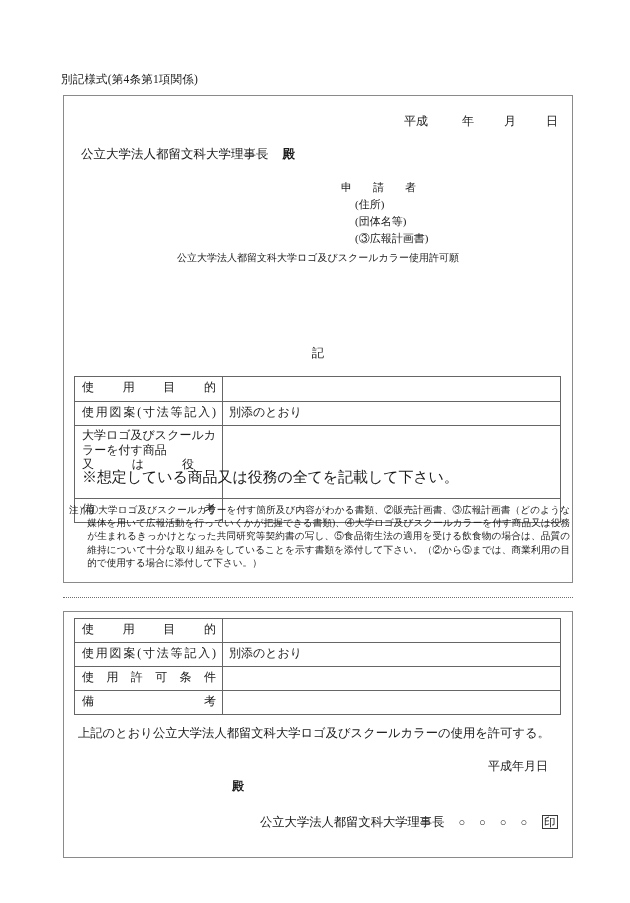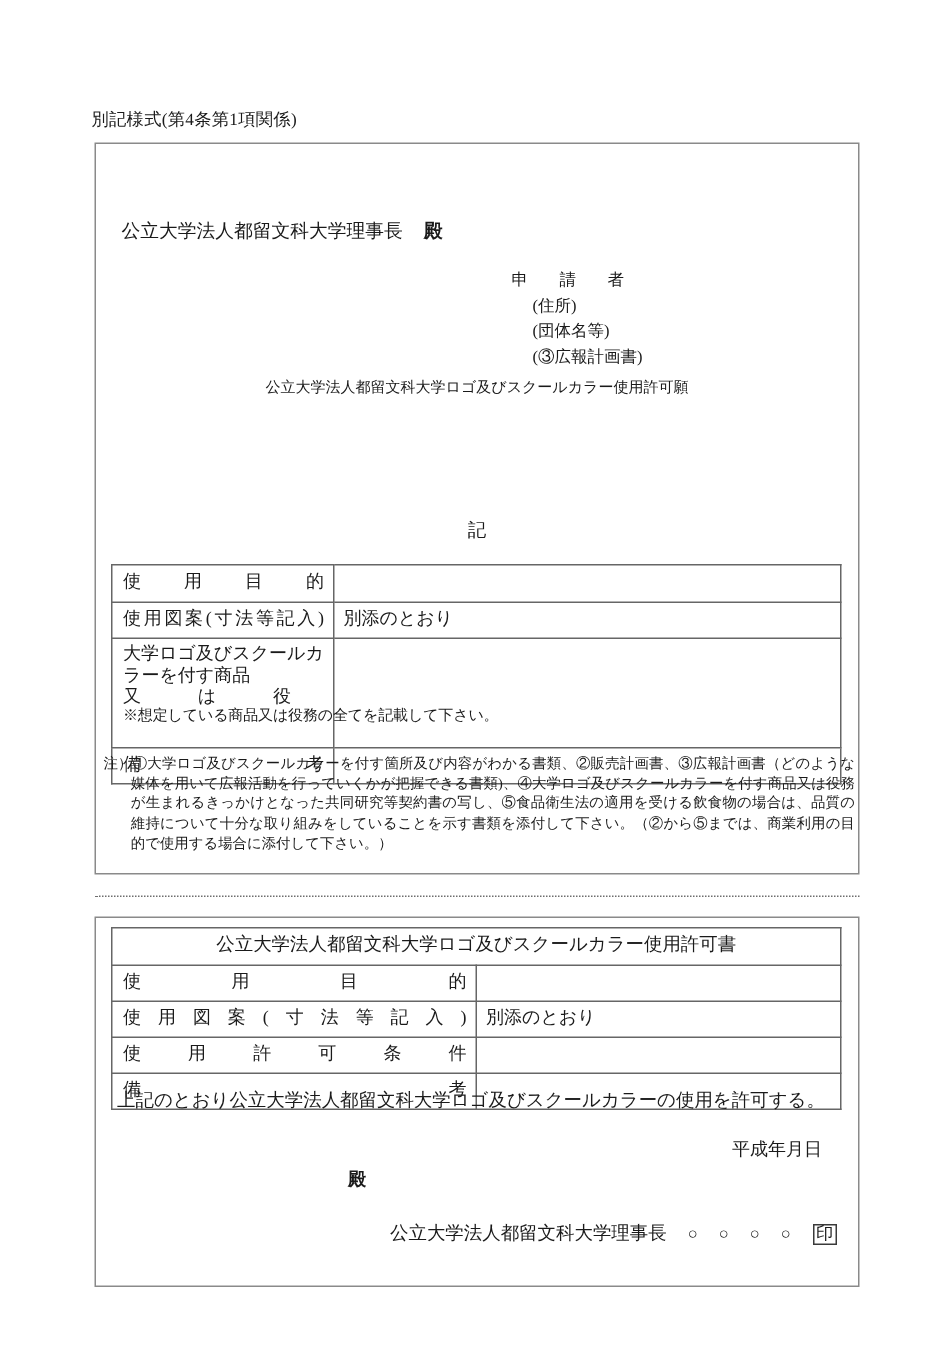--- a/index.html
+++ b/index.html
@@ -165,21 +165,21 @@
     display: block;
   }
   .multi-label .justified {
     display: block;
     text-align: justify;
     text-align-last: justify;
     width: 112px;
   }
   .multi-label .note-small {
     display: block;
-    font-size: 10px;
+    font-size: 15px;
     line-height: 11.5px;
     letter-spacing: -0.1px;
   }
 
   
   .footnote {
     position: absolute;
     left: 5px;
     right: 2px;
     top: 407px;
@@ -277,20 +277,23 @@
 </head>
 <body>
 
 <div class="page">
 
   <div class="form-id">別記様式(第4条第1項関係)</div>
 
   <div class="outer-box">
     <div class="inner">
 
+      <div class="date-line">
+        <span>平成</span><span class="gap-a"></span><span>年</span><span class="gap-b"></span><span>月</span><span class="gap-c"></span><span>日</span>
+      </div>
 
       <div class="addressee">
         <span>公立大学法人都留文科大学理事長</span><span class="dono">殿</span>
       </div>
 
       <div class="applicant-block">
         <div class="applicant-title">申　請　者</div>
         <div class="field">(住所)</div>
         <div class="field">(団体名等)</div>
         <div class="field">(③広報計画書)</div>
@@ -334,23 +337,20 @@
     </div>
   </div>
 
   <div class="cut-line"></div>
 
   <div class="outer-box-lower">
     <div class="inner">
 
       <table class="form-table table-lower">
         <tbody>
-          <tr class="title-row">
-            <td colspan="2">公立大学法人都留文科大学ロゴ及びスクールカラー使用許可書</td>
-          </tr>
           <tr class="row-l">
             <td class="lbl">使用目的</td>
             <td class="val"></td>
           </tr>
           <tr class="row-l">
             <td class="lbl">使用図案(寸法等記入)</td>
             <td class="val">別添のとおり</td>
           </tr>
           <tr class="row-l">
             <td class="lbl">使用許可条件</td>

